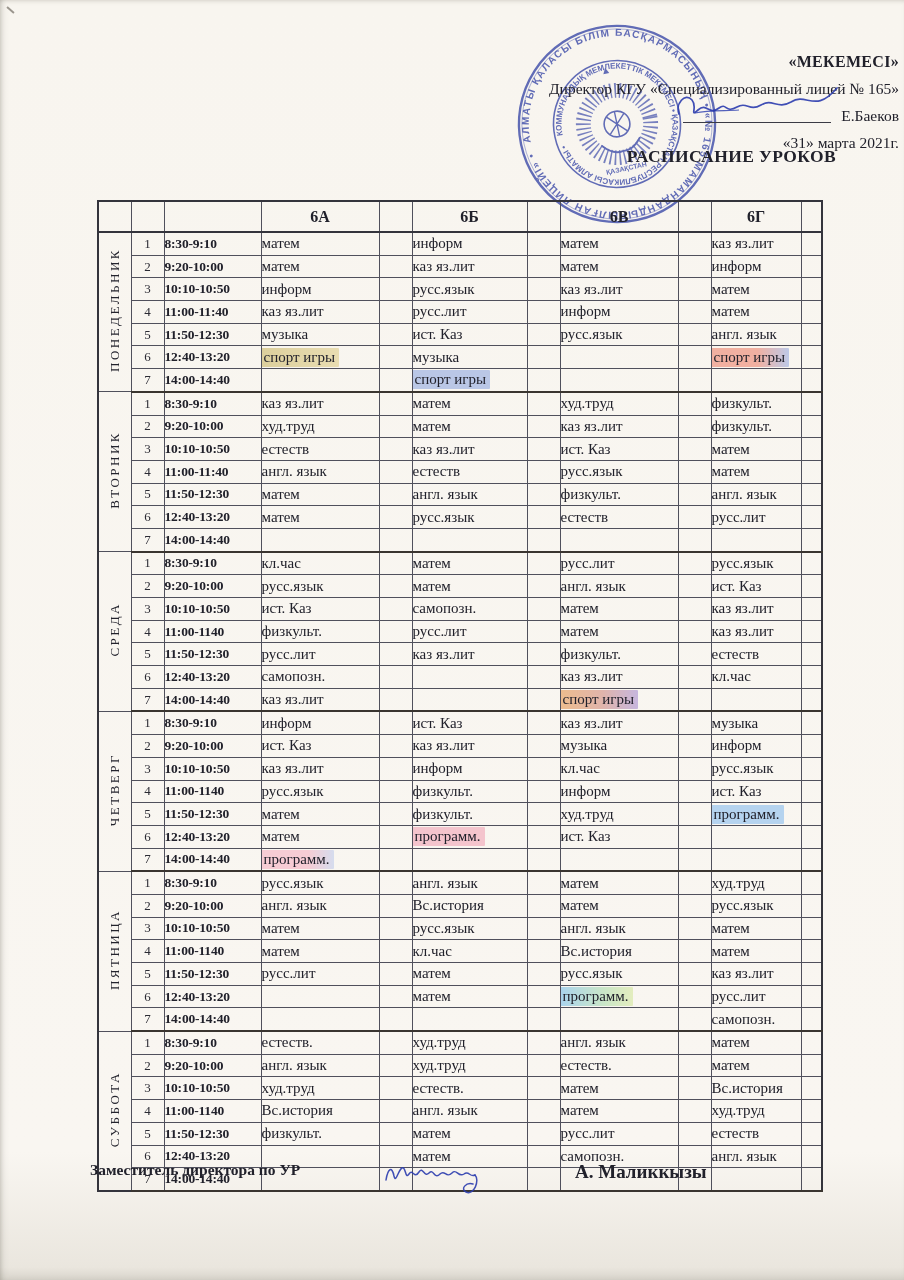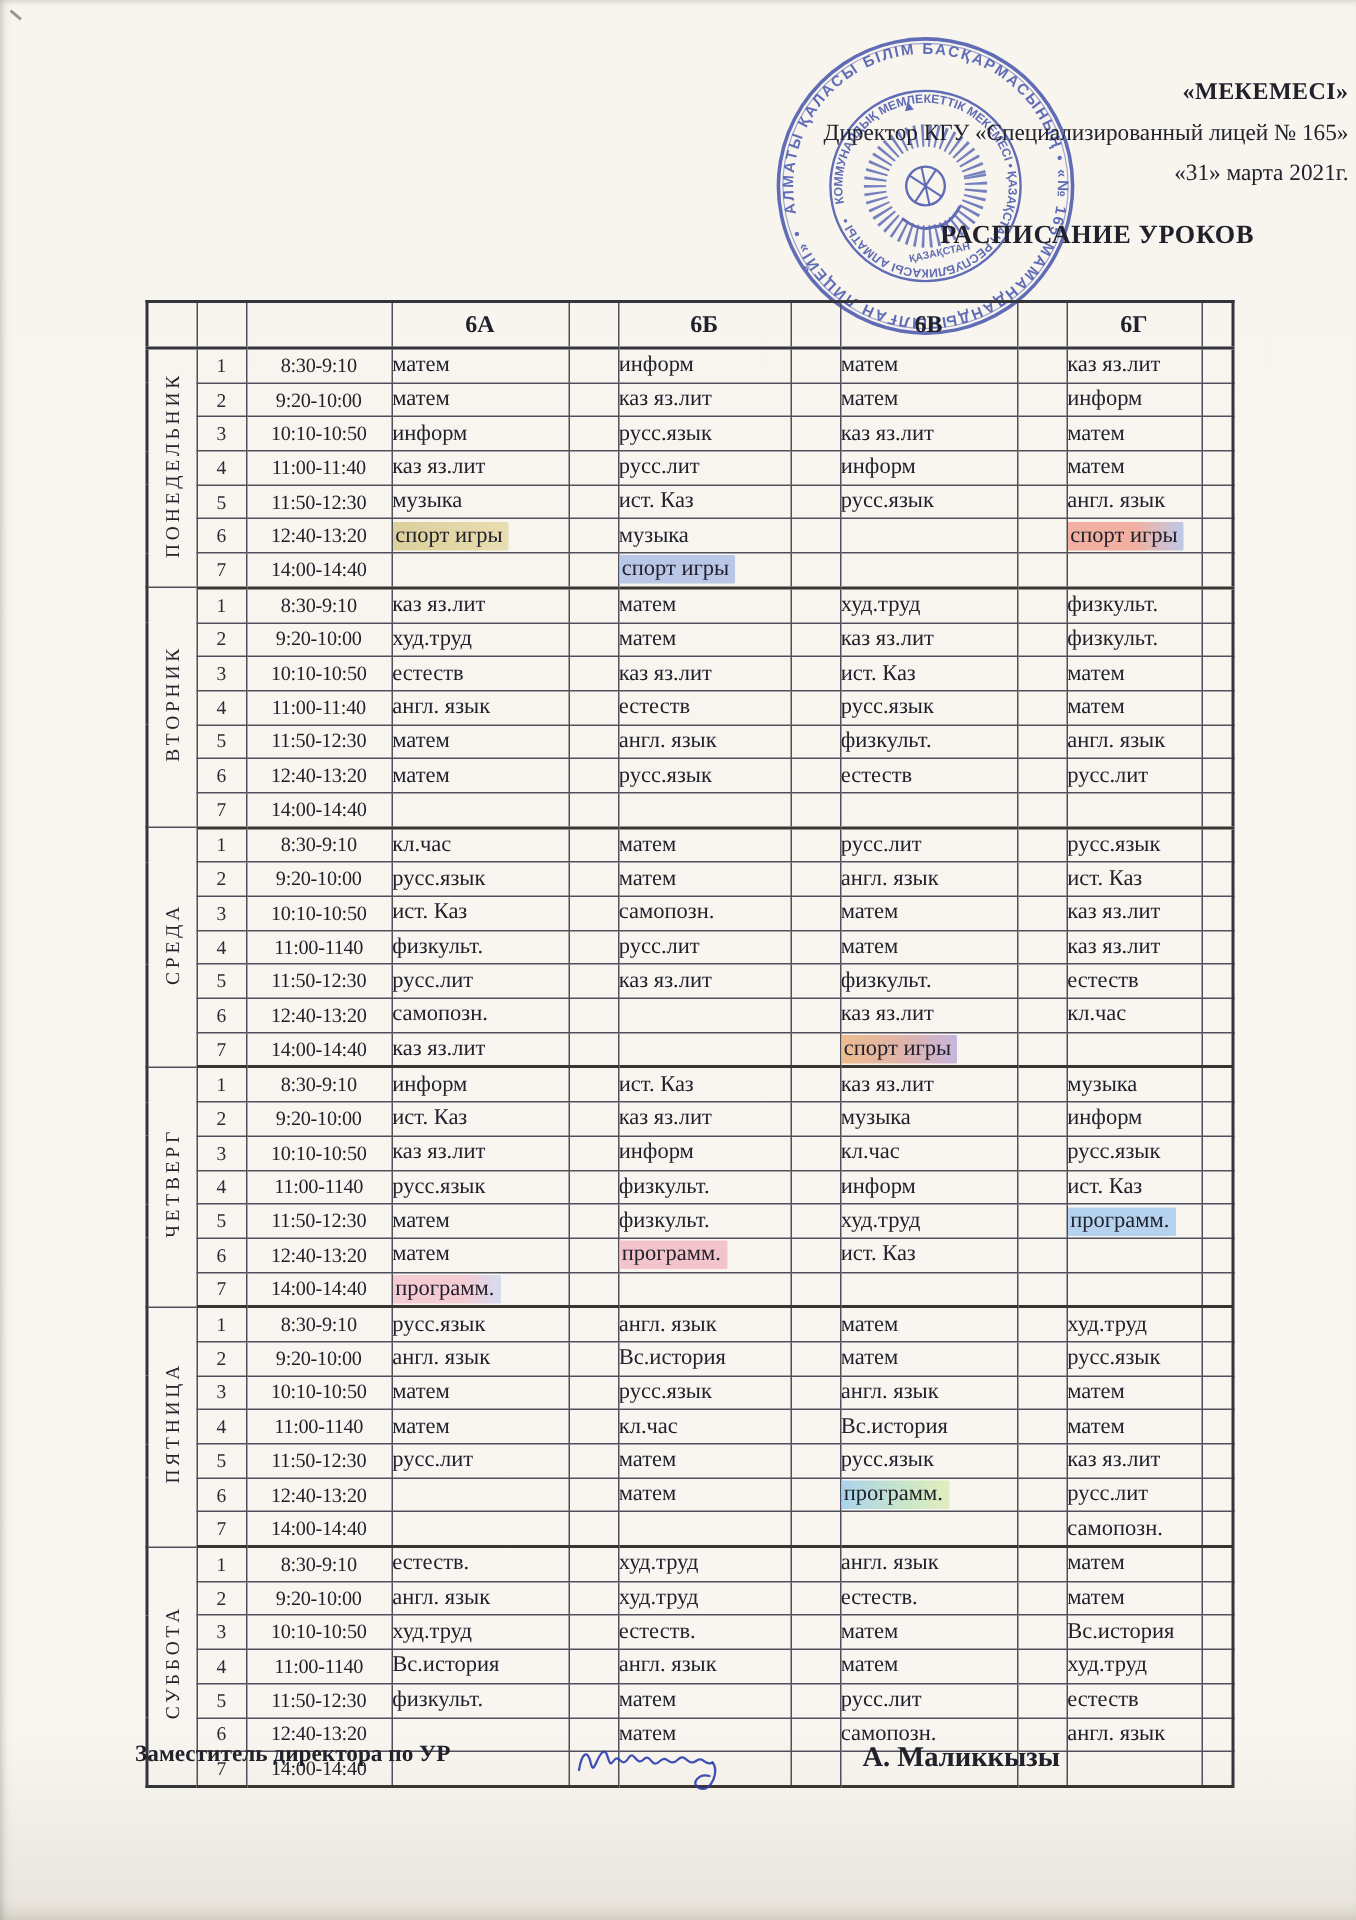--- a/index.html
+++ b/index.html
@@ -29,21 +29,21 @@
   .doc-subtitle{font-weight:bold;font-size:16px;}
 
   
   .tbl{position:absolute;left:97px;top:200px;border-collapse:collapse;table-layout:fixed;
        width:724px;border:2.2px solid #34343c;}
   .tbl th,.tbl td{border:1px solid #50505c;padding:0;overflow:hidden;white-space:nowrap;}
   .tbl thead th{height:29px;border-bottom:2.2px solid #34343c;}
   .tbl tbody td{height:21.7px;}
   .class-h{font-weight:bold;font-size:16px;text-align:center;}
   .num{text-align:center;font-size:13px;color:#2a2a33;}
-  .time{font-weight:normal;font-size:13.5px;text-align:center;letter-spacing:-.2px;}
+  .time{font-weight:bold;font-size:13.5px;letter-spacing:-.2px;}
   .subject{font-size:15px;padding-left:6px;}
   .subj-text{display:inline-block;line-height:19px;}
   .it{}
   .hl{padding:0 4px;margin-left:-2px;border-radius:1px;}
   .hl-gold{background:linear-gradient(90deg,#dccf9c,#e9ddb2);}
   .hl-pinkblue{background:linear-gradient(90deg,#f1b0a1 60%,#bdc9e8);}
   .hl-blue{background:#bac7e6;}
   .hl-orangepurple{background:linear-gradient(90deg,#edbd8d,#e0b4ab 55%,#c6b6dd);}
   .hl-lightblue{background:#b5d3ef;}
   .hl-pink{background:#f4c4cd;}
@@ -88,20 +88,26 @@
       <text font-size="8.2" letter-spacing=".6">
         <textPath href="#innerArc" textLength="342">КОММУНАЛДЫҚ МЕМЛЕКЕТТІК МЕКЕМЕСІ • ҚАЗАҚСТАН РЕСПУБЛИКАСЫ АЛМАТЫ •</textPath>
       </text>
       <text x="0" y="48" font-size="7" text-anchor="middle">ҚАЗАҚСТАН</text>
     </g>
   </svg>
 
   <div class="approval">
     <div class="approve-word">«МЕКЕМЕСІ»</div>
     <div>Директор КГУ «Специализированный лицей № 165»</div>
+    <div>
+      <span class="sig-wrap"><svg width="178" height="50" viewBox="0 0 178 50">
+        <path d="M14,34 C10,24 20,12 27,20 C33,27 24,38 33,30 C42,22 44,36 54,28 C62,22 60,34 72,27 C82,21 84,32 96,25 C108,18 112,30 126,22 C142,12 150,34 172,8" fill="none" stroke="#2b3cae" stroke-width="1.7" stroke-linecap="round" opacity=".9"></path>
+        <path d="M30,33 C44,30 60,31 74,30" fill="none" stroke="#2b3cae" stroke-width="1.2" opacity=".8"></path>
+      </svg></span><span>Е.Баеков</span>
+    </div>
     <div>«31» марта 2021г.</div>
   </div>
 
   <div class="title-block">
     <div class="doc-title">РАСПИСАНИЕ УРОКОВ</div>
   </div>
 
   <table class="tbl">
     <colgroup>
       <col style="width:33px">

